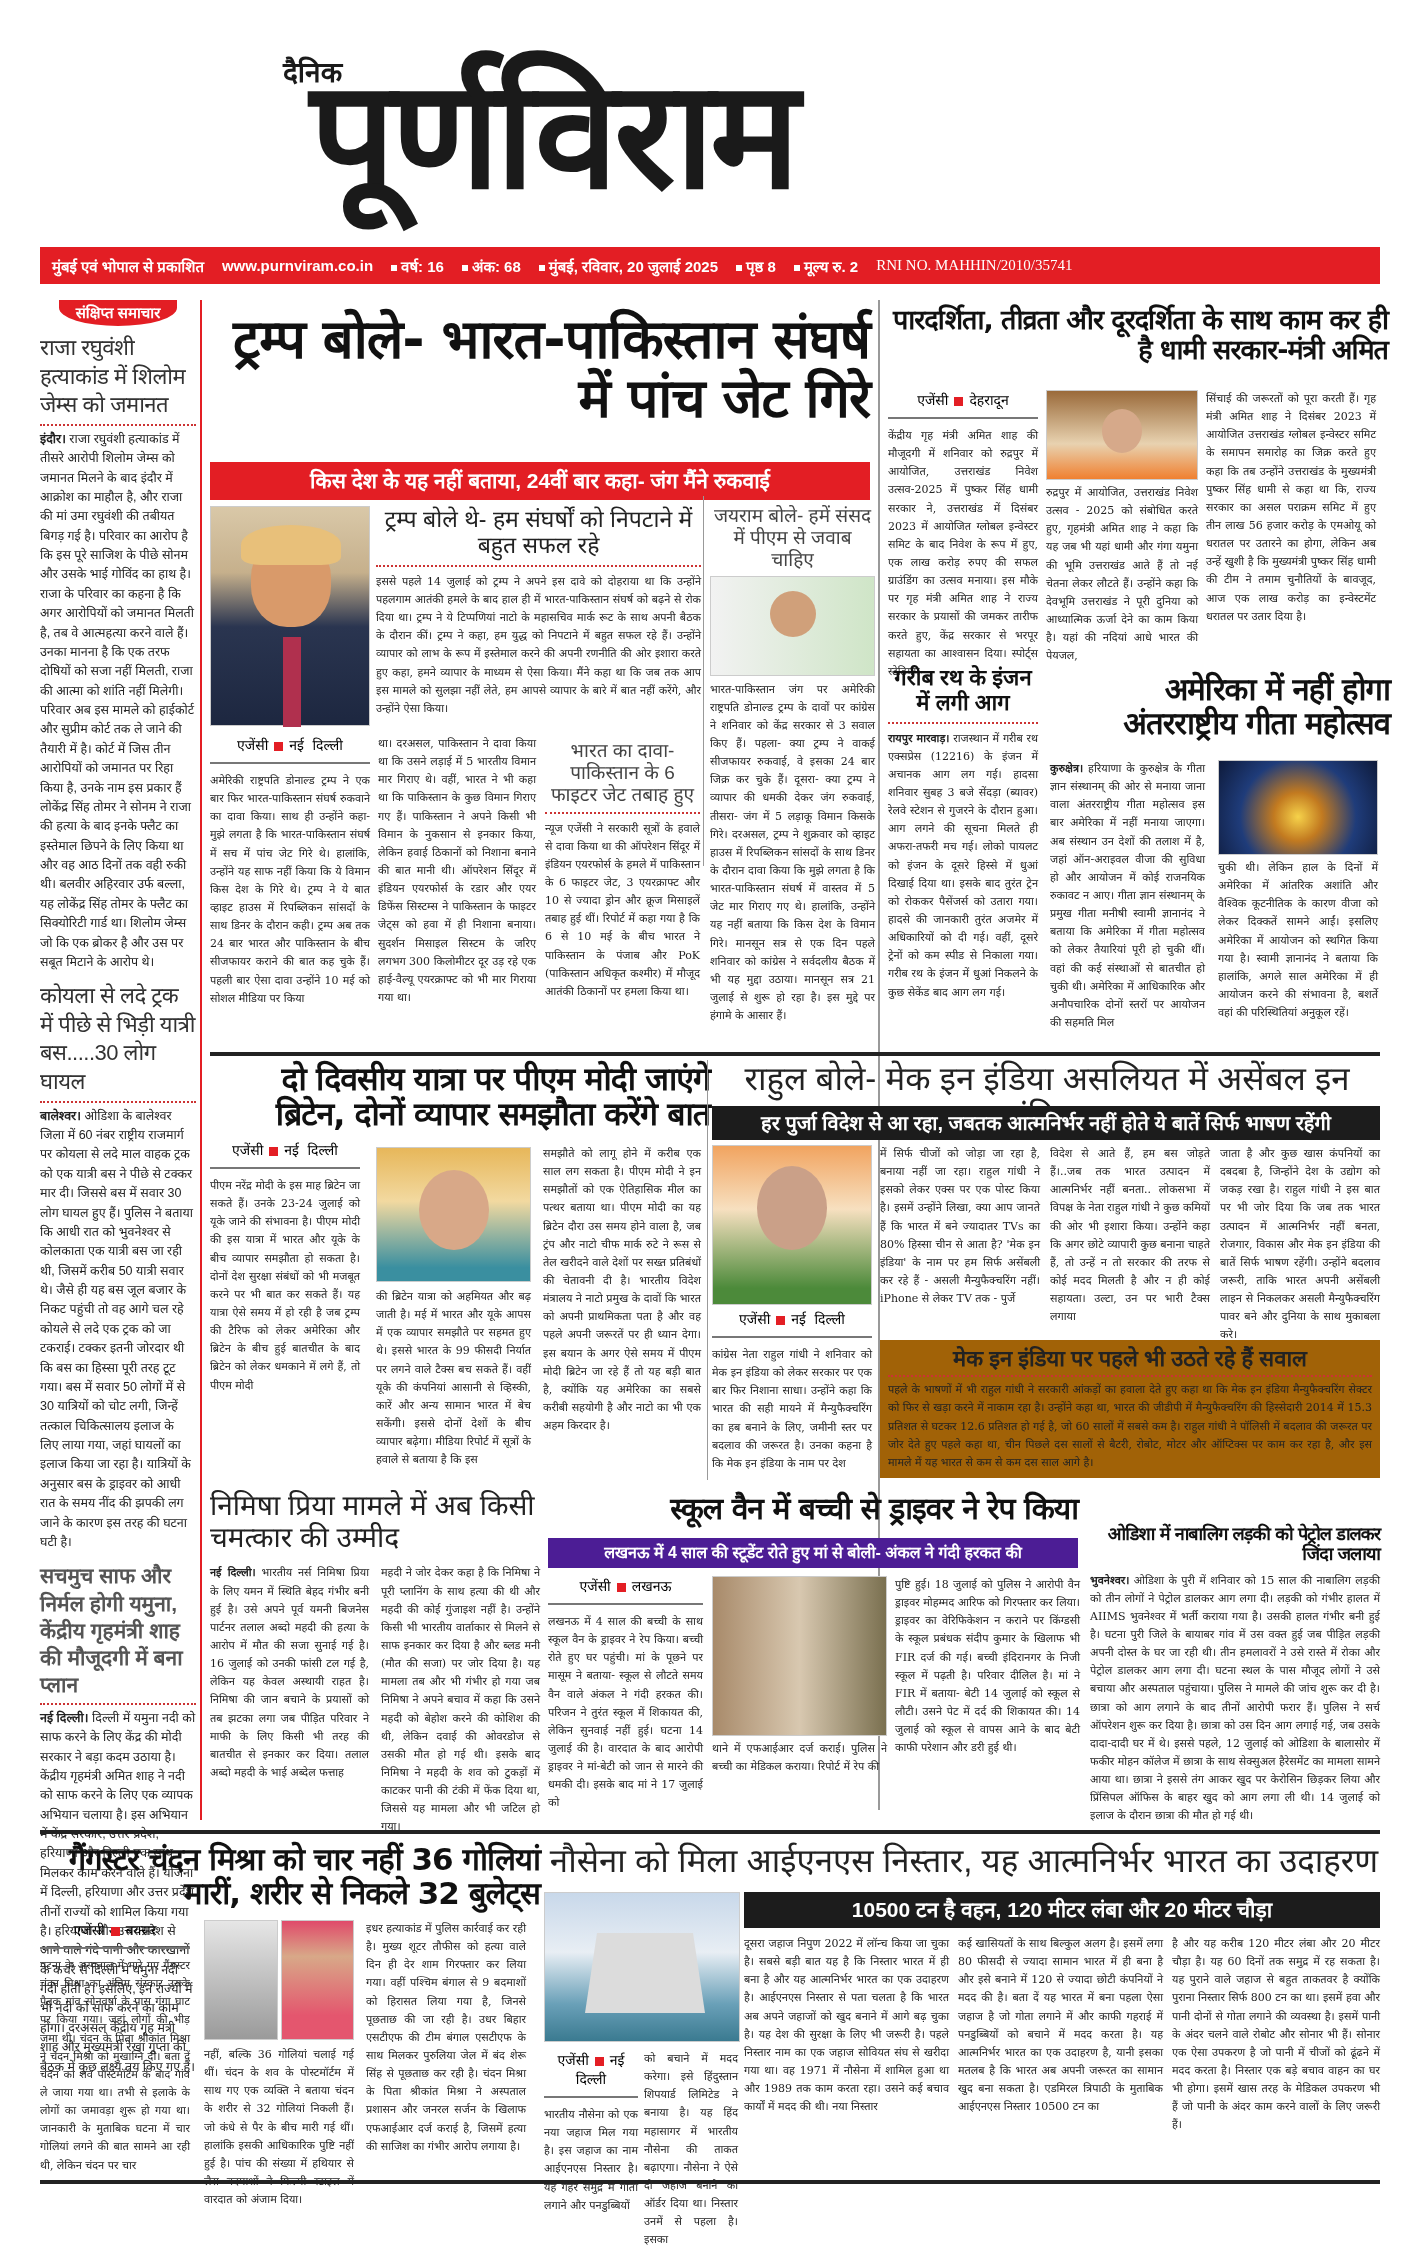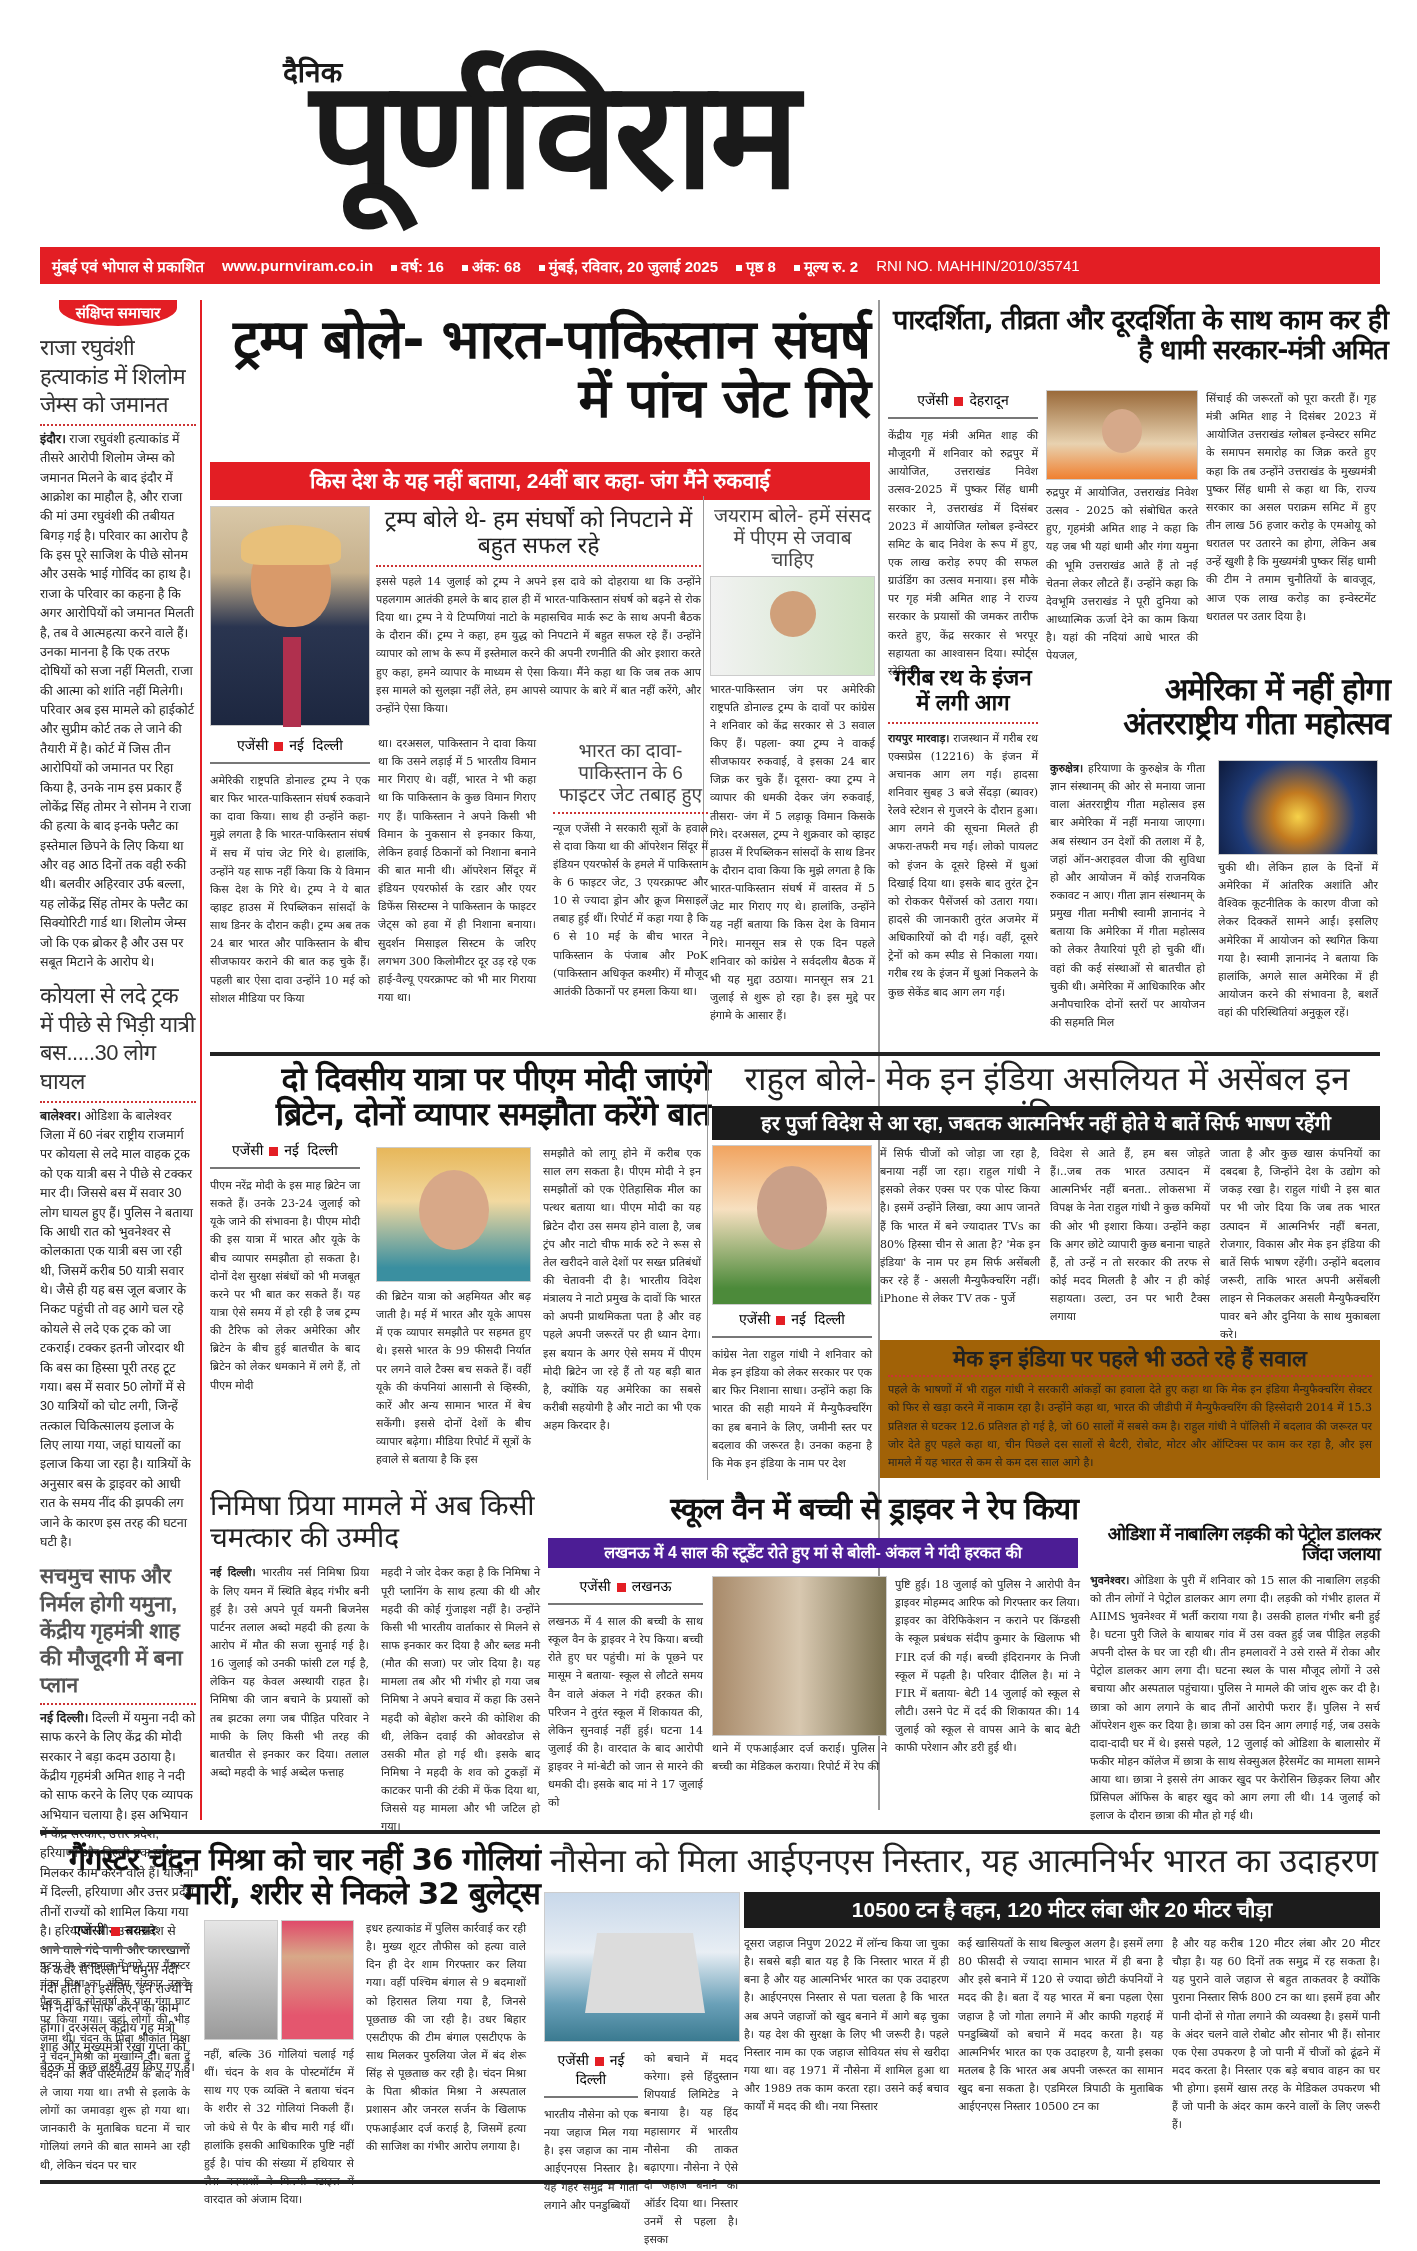--- a/index.html
+++ b/index.html
@@ -2,21 +2,21 @@
 <html><head>
 <meta charset="utf-8">
 <style>
   * { box-sizing: border-box; margin: 0; padding: 0; }
   body { width: 1417px; height: 2251px; background: #fff; font-family: "DejaVu Sans", sans-serif; color: #1a1a1a; position: relative; overflow: hidden; }
   .abs { position: absolute; }
   .masthead-small { left: 283px; top: 52px; font-size: 28px; font-weight: bold; font-family: "DejaVu Sans", sans-serif; }
   .masthead-title { left: 310px; top: 60px; font-size: 150px; font-weight: bold; line-height: 1; letter-spacing: -4px; font-family: "DejaVu Sans", sans-serif; }
   .redbar { left: 40px; top: 247px; width: 1340px; height: 37px; background: #e31e24; color: #fff; display: flex; align-items: center; gap: 18px; padding: 0 12px; font-size: 15px; font-family: "Liberation Sans", sans-serif; font-weight: bold; white-space: nowrap; }
   .redbar .sq { display:inline-block; width:6px; height:6px; background:#fff; margin-right:4px; vertical-align:middle; }
-  .redbar .rni { font-family: Liberation Sans, sans-serif; font-weight: normal; font-size: 15px; }
+  .redbar .rni { font-family: Liberation Serif, serif; font-weight: normal; font-size: 15px; }
 
   .vline { background: #e31e24; width: 2px; }
   .hrule { background: #222; height: 4px; }
   .dotted { border-top: 2px dotted #c33; }
 
   .sidebar { left: 40px; top: 300px; width: 156px; font-family: "Liberation Sans", sans-serif; }
   .brief-tag { display:block; margin: 0 auto 8px; width: 118px; height: 26px; background:#e31e24; color:#fff; font-size:15px; font-weight:bold; text-align:center; line-height:26px; border-radius: 0 0 50% 50% / 0 0 70% 70%; }
   .side-h { font-size: 22px; line-height: 1.3; color: #333; font-weight: normal; letter-spacing: -0.5px; }
   .side-h-gray { font-size: 21px; line-height: 1.3; color: #555; font-weight: bold; }
   .side-p { font-size: 12.5px; line-height: 1.55; color: #222; margin-top: 4px; }
@@ -92,21 +92,21 @@
   </div>
   <div class="body-text">भारत-पाकिस्तान जंग पर अमेरिकी राष्ट्रपति डोनाल्ड ट्रम्प के दावों पर कांग्रेस ने शनिवार को केंद्र सरकार से 3 सवाल किए हैं। पहला- क्या ट्रम्प ने वाकई सीजफायर रुकवाई, वे इसका 24 बार जिक्र कर चुके हैं। दूसरा- क्या ट्रम्प ने व्यापार की धमकी देकर जंग रुकवाई, तीसरा- जंग में 5 लड़ाकू विमान किसके गिरे। दरअसल, ट्रम्प ने शुक्रवार को व्हाइट हाउस में रिपब्लिकन सांसदों के साथ डिनर के दौरान दावा किया कि मुझे लगता है कि भारत-पाकिस्तान संघर्ष में वास्तव में 5 जेट मार गिराए गए थे। हालांकि, उन्होंने यह नहीं बताया कि किस देश के विमान गिरे। मानसून सत्र से एक दिन पहले शनिवार को कांग्रेस ने सर्वदलीय बैठक में भी यह मुद्दा उठाया। मानसून सत्र 21 जुलाई से शुरू हो रहा है। इस मुद्दे पर हंगामे के आसार हैं।</div>
 </div>
 <div class="abs" style="left:210px; top:735px; width:160px;">
   <div class="byline"><span>एजेंसी</span><span class="dot"></span><span>नई दिल्ली</span></div>
   <div class="body-text">अमेरिकी राष्ट्रपति डोनाल्ड ट्रम्प ने एक बार फिर भारत-पाकिस्तान संघर्ष रुकवाने का दावा किया। साथ ही उन्होंने कहा- मुझे लगता है कि भारत-पाकिस्तान संघर्ष में सच में पांच जेट गिरे थे। हालांकि, उन्होंने यह साफ नहीं किया कि ये विमान किस देश के गिरे थे। ट्रम्प ने ये बात व्हाइट हाउस में रिपब्लिकन सांसदों के साथ डिनर के दौरान कही। ट्रम्प अब तक 24 बार भारत और पाकिस्तान के बीच सीजफायर कराने की बात कह चुके हैं। पहली बार ऐसा दावा उन्होंने 10 मई को सोशल मीडिया पर किया</div>
 </div>
 <div class="abs" style="left:378px; top:735px; width:158px;">
   <div class="body-text">था। दरअसल, पाकिस्तान ने दावा किया था कि उसने लड़ाई में 5 भारतीय विमान मार गिराए थे। वहीं, भारत ने भी कहा था कि पाकिस्तान के कुछ विमान गिराए गए हैं। पाकिस्तान ने अपने किसी भी विमान के नुकसान से इनकार किया, लेकिन हवाई ठिकानों को निशाना बनाने की बात मानी थी। ऑपरेशन सिंदूर में इंडियन एयरफोर्स के रडार और एयर डिफेंस सिस्टम्स ने पाकिस्तान के फाइटर जेट्स को हवा में ही निशाना बनाया। सुदर्शन मिसाइल सिस्टम के जरिए लगभग 300 किलोमीटर दूर उड़ रहे एक हाई-वैल्यू एयरक्राफ्ट को भी मार गिराया गया था।</div>
 </div>
-<div class="abs" style="left:545px; top:740px; width:155px;margin-left:8px;">
+<div class="abs" style="left:545px; top:740px; width:155px;">
   <div class="h-cond" style="font-size:19px; color:#444;">भारत का दावा- पाकिस्तान के 6 फाइटर जेट तबाह हुए</div>
   <div class="dotted" style="margin:6px 0;"></div>
   <div class="body-text">न्यूज एजेंसी ने सरकारी सूत्रों के हवाले से दावा किया था की ऑपरेशन सिंदूर में इंडियन एयरफोर्स के हमले में पाकिस्तान के 6 फाइटर जेट, 3 एयरक्राफ्ट और 10 से ज्यादा ड्रोन और क्रूज मिसाइलें तबाह हुई थीं। रिपोर्ट में कहा गया है कि 6 से 10 मई के बीच भारत ने पाकिस्तान के पंजाब और PoK (पाकिस्तान अधिकृत कश्मीर) में मौजूद आतंकी ठिकानों पर हमला किया था।</div>
 </div>
 
 <div class="abs" style="left:878px; top:300px; width:2px; height:1510px; background:#999;"></div>
 <div class="abs h-main" style="left:888px; top:305px; width:500px; font-size:27px;">पारदर्शिता, तीव्रता और दूरदर्शिता के साथ काम कर ही है धामी सरकार-मंत्री अमित</div>
 <div class="abs" style="left:888px; top:390px; width:150px;">
   <div class="byline"><span>एजेंसी</span><span class="dot"></span><span>देहरादून</span></div>
   <div class="body-text">केंद्रीय गृह मंत्री अमित शाह की मौजूदगी में शनिवार को रुद्रपुर में आयोजित, उत्तराखंड निवेश उत्सव-2025 में पुष्कर सिंह धामी सरकार ने, उत्तराखंड में दिसंबर 2023 में आयोजित ग्लोबल इन्वेस्टर समिट के बाद निवेश के रूप में हुए, एक लाख करोड़ रुपए की सफल ग्राउंडिंग का उत्सव मनाया। इस मौके पर गृह मंत्री अमित शाह ने राज्य सरकार के प्रयासों की जमकर तारीफ करते हुए, केंद्र सरकार से भरपूर सहायता का आश्वासन दिया। स्पोर्ट्स स्टेडियम</div>

